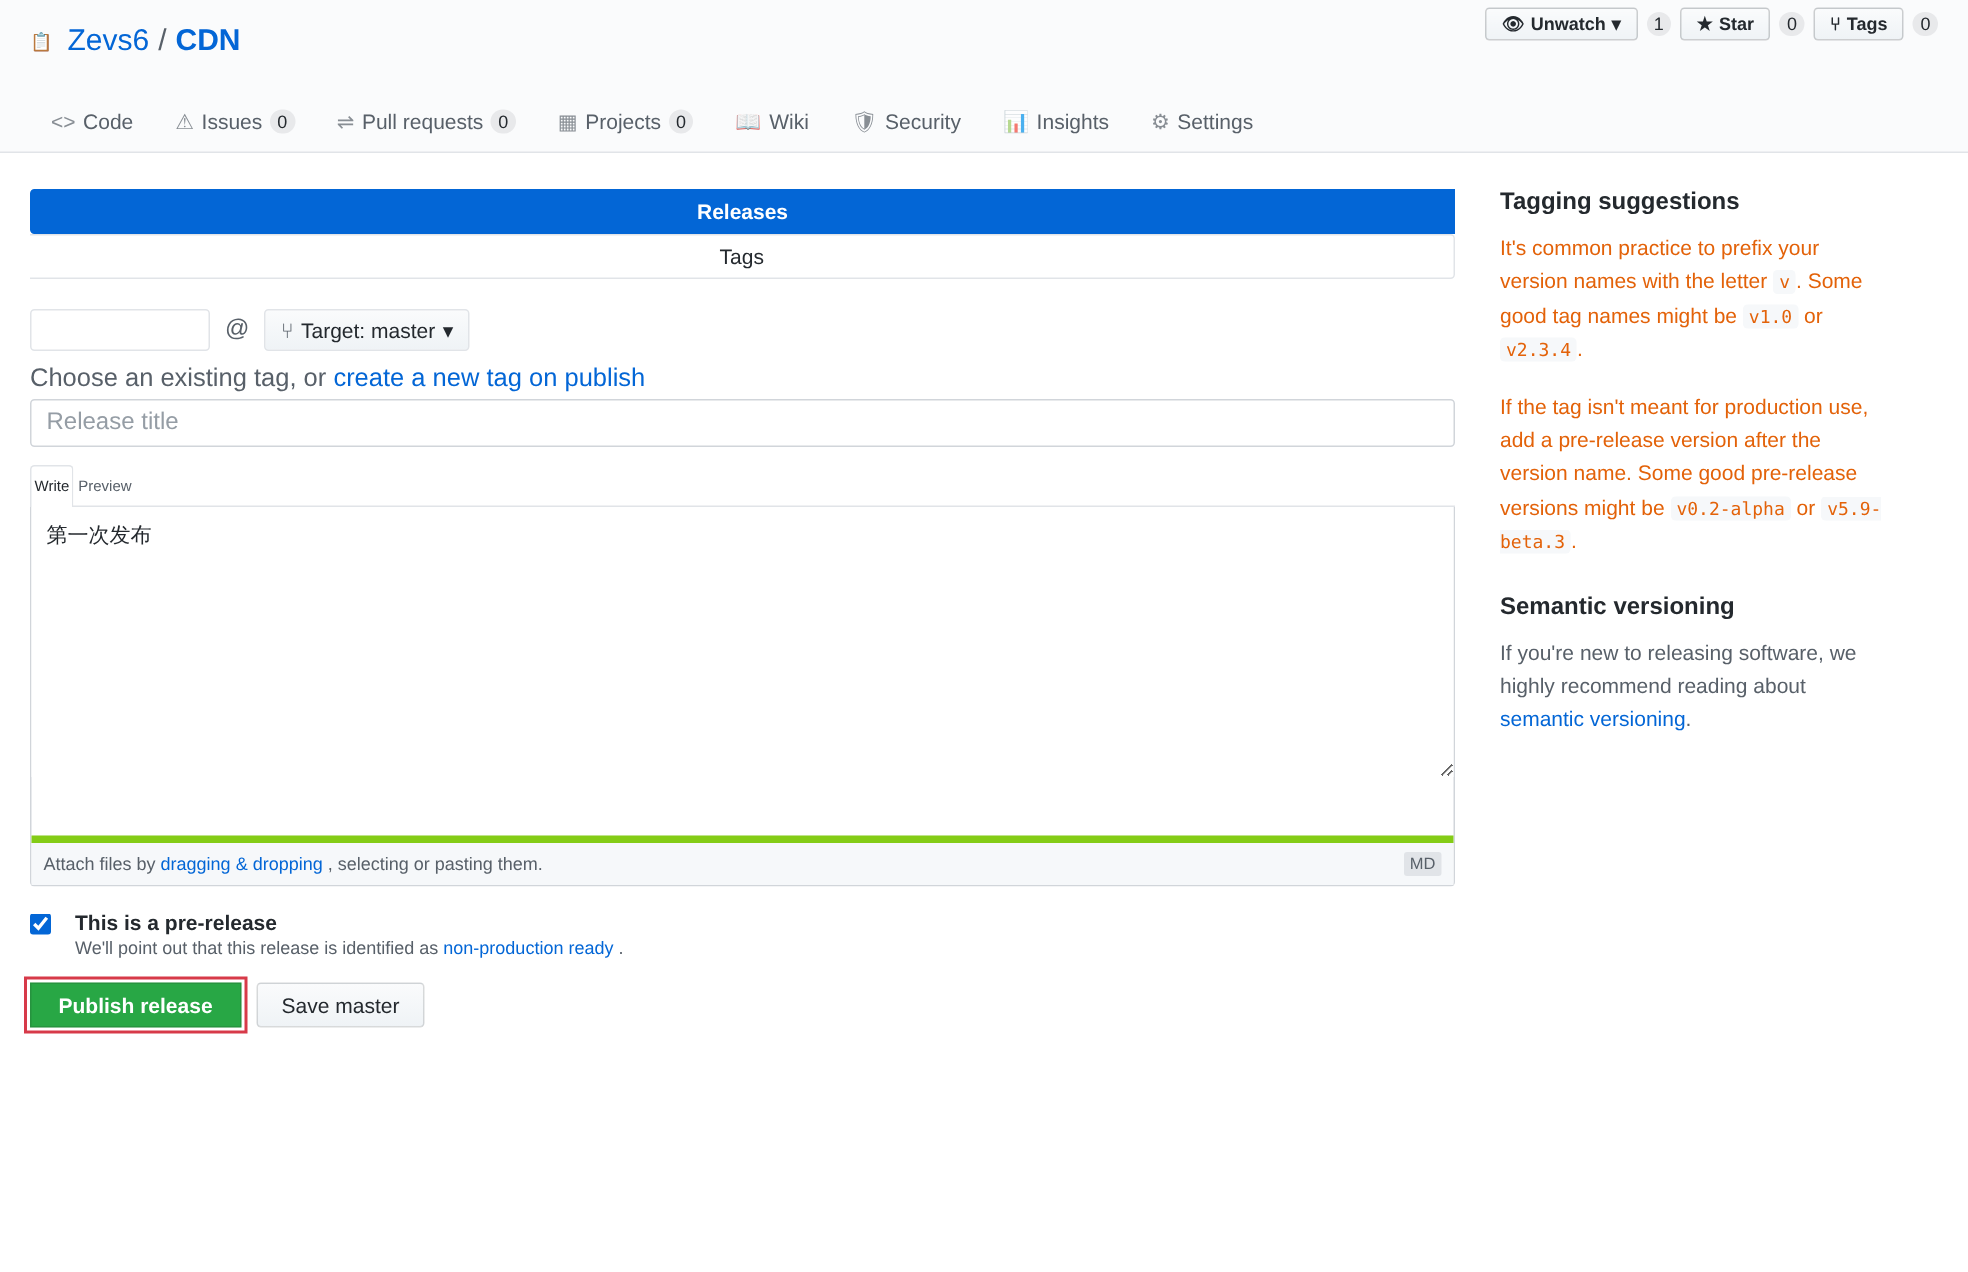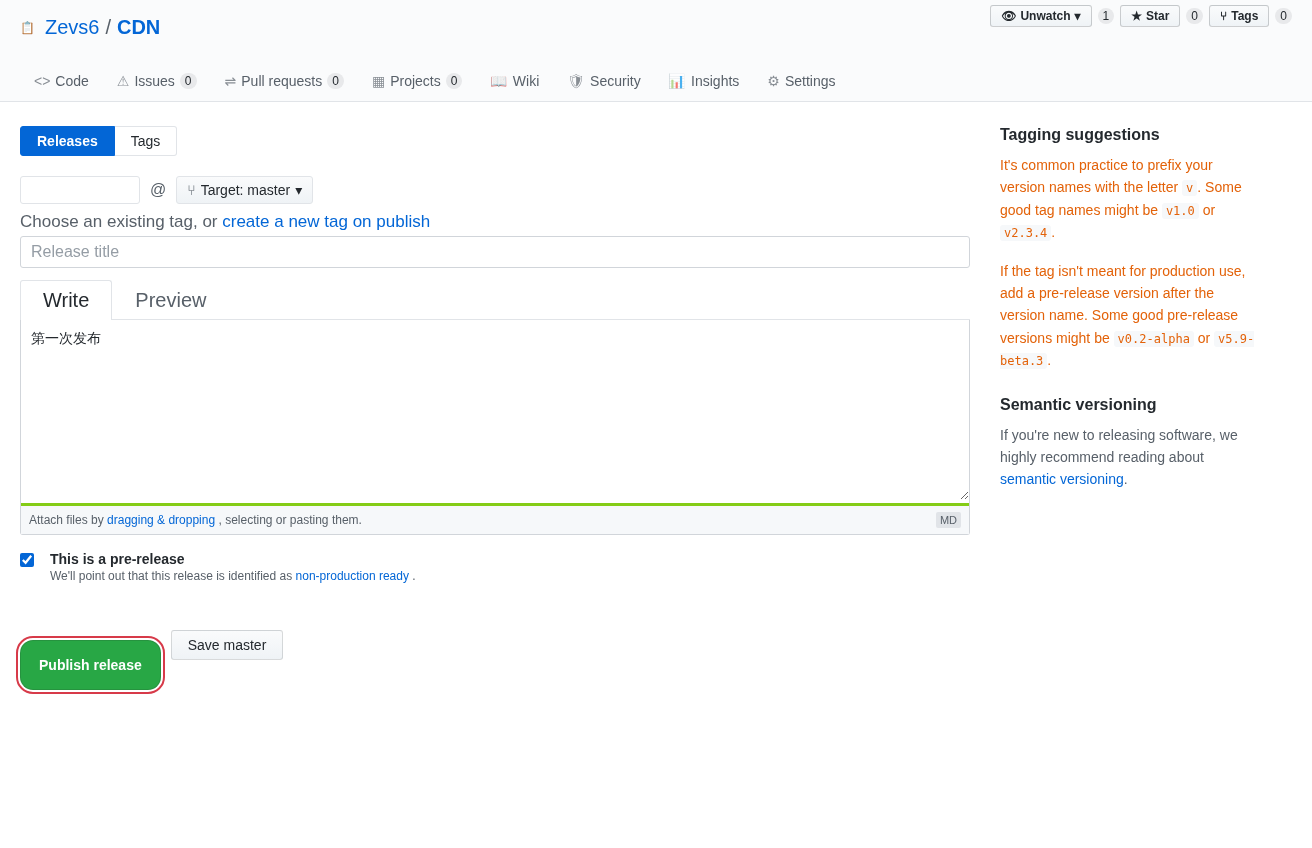--- a/index.html
+++ b/index.html
@@ -19,21 +19,21 @@
     .repo-nav li { }
     .repo-nav li a { display: flex; align-items: center; gap: 5px; padding: 10px 14px; font-size: 14px; color: #586069; border-bottom: 2px solid transparent; text-decoration: none; }
     .nav-icon { font-size: 14px; opacity: 0.7; }
 
     
     .main-container { max-width: 1280px; padding: 24px 20px; display: flex; gap: 30px; }
     .main-left { flex: 1; min-width: 0; }
     .main-right { width: 260px; flex-shrink: 0; }
 
     
-    .releases-tabs { display: flex; gap: 0; margin-bottom: 20px; }
+    .releases-tabs { display: flex; gap: 0; margin-bottom: 20px; flex-direction: column; }
     .tab-btn { padding: 6px 16px; font-size: 14px; border: 1px solid #e1e4e8; cursor: pointer; background: #fff; color: #24292e; }
     .tab-btn:first-child { border-radius: 3px 0 0 3px; }
     .tab-btn:last-child { border-radius: 0 3px 3px 0; border-left: none; }
     .tab-btn.active { background: #0366d6; color: #fff; border-color: #0366d6; font-weight: 600; }
 
     
     .tag-row { display: flex; align-items: center; gap: 10px; margin-bottom: 8px; }
     .tag-input { padding: 5px 10px; border: 1px solid #e1e4e8; border-radius: 3px; font-size: 14px; width: 120px; color: #24292e; }
     .at-symbol { color: #586069; font-size: 16px; }
     .target-btn { display: inline-flex; align-items: center; gap: 5px; padding: 5px 10px; border: 1px solid #e1e4e8; border-radius: 3px; background: linear-gradient(#fafbfc, #eff3f6); font-size: 14px; cursor: pointer; color: #24292e; }
@@ -41,45 +41,45 @@
 
     .tag-hint { font-size: 17px; color: #586069; margin-bottom: 4px; }
     .tag-hint a { color: #0366d6; }
 
     
     .title-input { width: 100%; padding: 6px 10px; border: 1px solid #d1d5da; border-radius: 3px; font-size: 16px; color: #24292e; margin-bottom: 12px; }
     .title-input::placeholder { color: #959da5; }
 
     
     .editor-tabs { display: flex; border-bottom: 1px solid #e1e4e8; margin-bottom: 0; }
-    .editor-tab { padding: 8px 22px; font-size: 20px; cursor: pointer; border: 1px solid transparent; border-bottom: none; margin-bottom: -1px; color: #586069; background: none; text-align: center; }
+    .editor-tab { padding: 8px 2px; font-size: 10px; cursor: pointer; border: 1px solid transparent; border-bottom: none; margin-bottom: -1px; color: #586069; background: none; text-align: center; }
     .editor-tab.active { background: #fff; border-color: #e1e4e8; border-radius: 3px 3px 0 0; color: #24292e; border-bottom-color: #fff; }
 
     
     .editor-container { border: 1px solid #d1d5da; border-radius: 0 0 3px 3px; border-top: none; }
     .editor-textarea { width: 100%; min-height: 180px; padding: 10px; border: none; font-size: 14px; font-family: inherit; resize: vertical; color: #24292e; outline: none; border-radius: 0; }
-    .editor-footer { padding: 6px 8px; border-top: 3px solid #84cc16; display: flex; justify-content: space-between; align-items: center; background: #f6f8fa; }
+    .editor-footer { padding: 6px 8px; border-top: 5px solid #84cc16; display: flex; justify-content: space-between; align-items: center; background: #f6f8fa; margin-top: 36px; }
     .attach-hint { font-size: 12px; color: #586069; }
     .attach-hint a { color: #0366d6; }
     .md-icon { font-size: 11px; color: #586069; background: #e1e4e8; padding: 2px 4px; border-radius: 2px; }
 
     
     .attach-binaries { border: 2px dashed #e1e4e8; border-radius: 3px; padding: 20px; text-align: center; color: #586069; margin-top: 12px; font-size: 14px; cursor: pointer; }
     .attach-binaries .download-icon { color: #0366d6; font-size: 18px; margin-right: 6px; }
 
     
     .prerelease-row { display: flex; align-items: flex-start; gap: 16px; margin-top: 16px; }
     .prerelease-checkbox { margin-top: 2px; width: 14px; height: 14px; cursor: pointer; accent-color: #0366d6; }
     .prerelease-label { font-weight: 600; font-size: 14px; }
     .prerelease-desc { font-size: 12px; color: #586069; margin-top: 2px; }
     .prerelease-desc a { color: #0366d6; }
 
     
     .action-row { display: flex; align-items: center; gap: 10px; margin-top: 16px; }
-    .btn-publish { padding: 16px 18px; background: #28a745; color: #fff; border: 1px solid rgba(27,31,35,0.15); border-radius: 13px; font-size: 14px; font-weight: 600; cursor: pointer; outline: 2px solid #d73a49; outline-offset: 2px; margin-top: 41px; }
+    .btn-publish { padding: 6px 18px; background: #28a745; color: #fff; border: 1px solid rgba(27,31,35,0.15); border-radius: 0; font-size: 14px; font-weight: 600; cursor: pointer; outline: 2px solid #d73a49; outline-offset: 2px; }
     .btn-draft { padding: 6px 16px; background: linear-gradient(#fafbfc, #eff3f6); color: #24292e; border: 1px solid rgba(27,31,35,0.15); border-radius: 3px; font-size: 14px; cursor: pointer; }
 
     
     .sidebar-section { margin-bottom: 24px; }
     .sidebar-title { font-size: 16px; font-weight: 600; color: #24292e; margin-bottom: 10px; }
     .sidebar-text { font-size: 14px; color: #586069; line-height: 1.6; }
     .sidebar-text .highlight { color: #e36209; }
     .sidebar-text code { font-family: "SFMono-Regular", Consolas, monospace; font-size: 12px; background: #f6f8fa; padding: 1px 4px; border-radius: 3px; color: #e36209; }
 
     .repo-icon { font-size: 12px; color: #586069; margin-right: 4px; }

